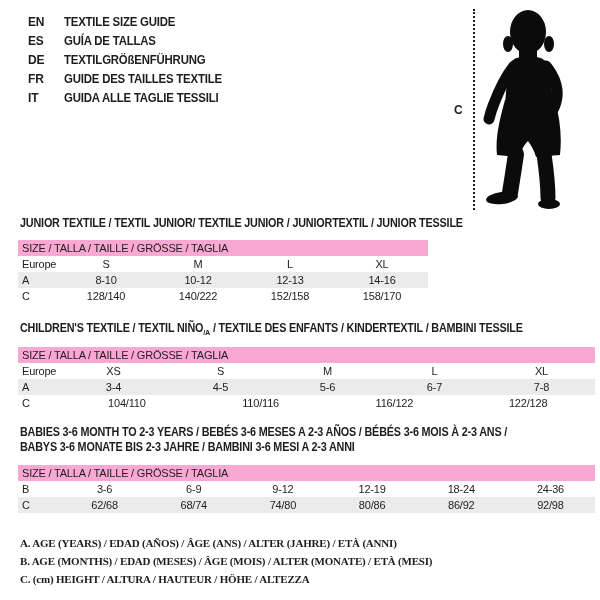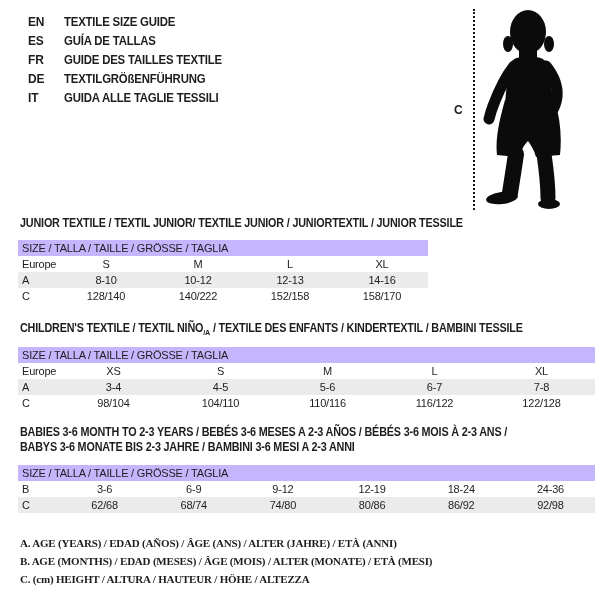--- a/index.html
+++ b/index.html
@@ -22,21 +22,21 @@
   .measure-label{left:454px;top:103px;font-size:12px;font-weight:700;}
   .baby-svg{left:480px;top:8px;}
 
   
   .sec-title{font-size:12px;font-weight:700;letter-spacing:-0.2px;white-space:nowrap;}
   .cond{display:inline-block;transform:scaleX(0.90);transform-origin:left center;white-space:nowrap;}
   .sec-title sub{font-size:8px;}
 
   
   .size-table{left:18px;}
-  .t-head{background:#c4b5fd;height:16px;line-height:16px;font-size:11px;padding-left:4px;letter-spacing:-0.2px;}
+  .t-head{background:#f9a8d4;height:16px;line-height:16px;font-size:11px;padding-left:4px;letter-spacing:-0.2px;}
   .t-row{display:flex;height:16px;line-height:16px;font-size:11px;letter-spacing:-0.2px;}
   .t-row.shaded{background:#ebebeb;}
   .t-label{width:42px;padding-left:4px;box-sizing:border-box;}
   .t-cell{flex:1;text-align:center;}
 
   
   .notes{left:20px;top:534px;}
   .note-line{height:18px;line-height:18px;font-size:11px;font-weight:700;letter-spacing:-0.2px;white-space:nowrap;font-family:Liberation Serif, serif;}
 </style>
 </head>
@@ -45,26 +45,26 @@
 <div class="abs langs">
   <div class="lang-row">
     <span class="lang-code">EN</span>
     <span class="lang-title">TEXTILE SIZE GUIDE</span>
   </div>
   <div class="lang-row">
     <span class="lang-code">ES</span>
     <span class="lang-title">GUÍA DE TALLAS</span>
   </div>
   <div class="lang-row">
+    <span class="lang-code">DE</span>
+    <span class="lang-title">TEXTILGRÖßENFÜHRUNG</span>
+  </div>
+  <div class="lang-row">
     <span class="lang-code">FR</span>
     <span class="lang-title">GUIDE DES TAILLES TEXTILE</span>
-  </div>
-  <div class="lang-row">
-    <span class="lang-code">DE</span>
-    <span class="lang-title">TEXTILGRÖßENFÜHRUNG</span>
   </div>
   <div class="lang-row">
     <span class="lang-code">IT</span>
     <span class="lang-title">GUIDA ALLE TAGLIE TESSILI</span>
   </div>
 </div>
 
 <div class="abs measure-line"></div>
 <div class="abs measure-label">C</div>
 <svg class="abs baby-svg" width="90" height="202" viewBox="0 0 90 202" aria-hidden="true">
@@ -142,21 +142,20 @@
   <div class="t-row shaded">
     <span class="t-label">A</span>
     <span class="t-cell">3-4</span>
     <span class="t-cell">4-5</span>
     <span class="t-cell">5-6</span>
     <span class="t-cell">6-7</span>
     <span class="t-cell">7-8</span>
   </div>
   <div class="t-row">
     <span class="t-label">C</span>
-    <span class="t-cell">98/104</span>
     <span class="t-cell">104/110</span>
     <span class="t-cell">110/116</span>
     <span class="t-cell">116/122</span>
     <span class="t-cell">122/128</span>
   </div>
 </div>
 
 <div class="abs" style="left:20px;top:425px;">
   <div class="sec-title" style="height:15px;line-height:15px;"><span class="cond">BABIES 3-6 MONTH TO 2-3 YEARS / BEBÉS 3-6 MESES A 2-3 AÑOS / BÉBÉS 3-6 MOIS À 2-3 ANS /</span></div>
   <div class="sec-title" style="height:15px;line-height:15px;"><span class="cond">BABYS 3-6 MONATE BIS 2-3 JAHRE / BAMBINI 3-6 MESI A 2-3 ANNI</span></div>

